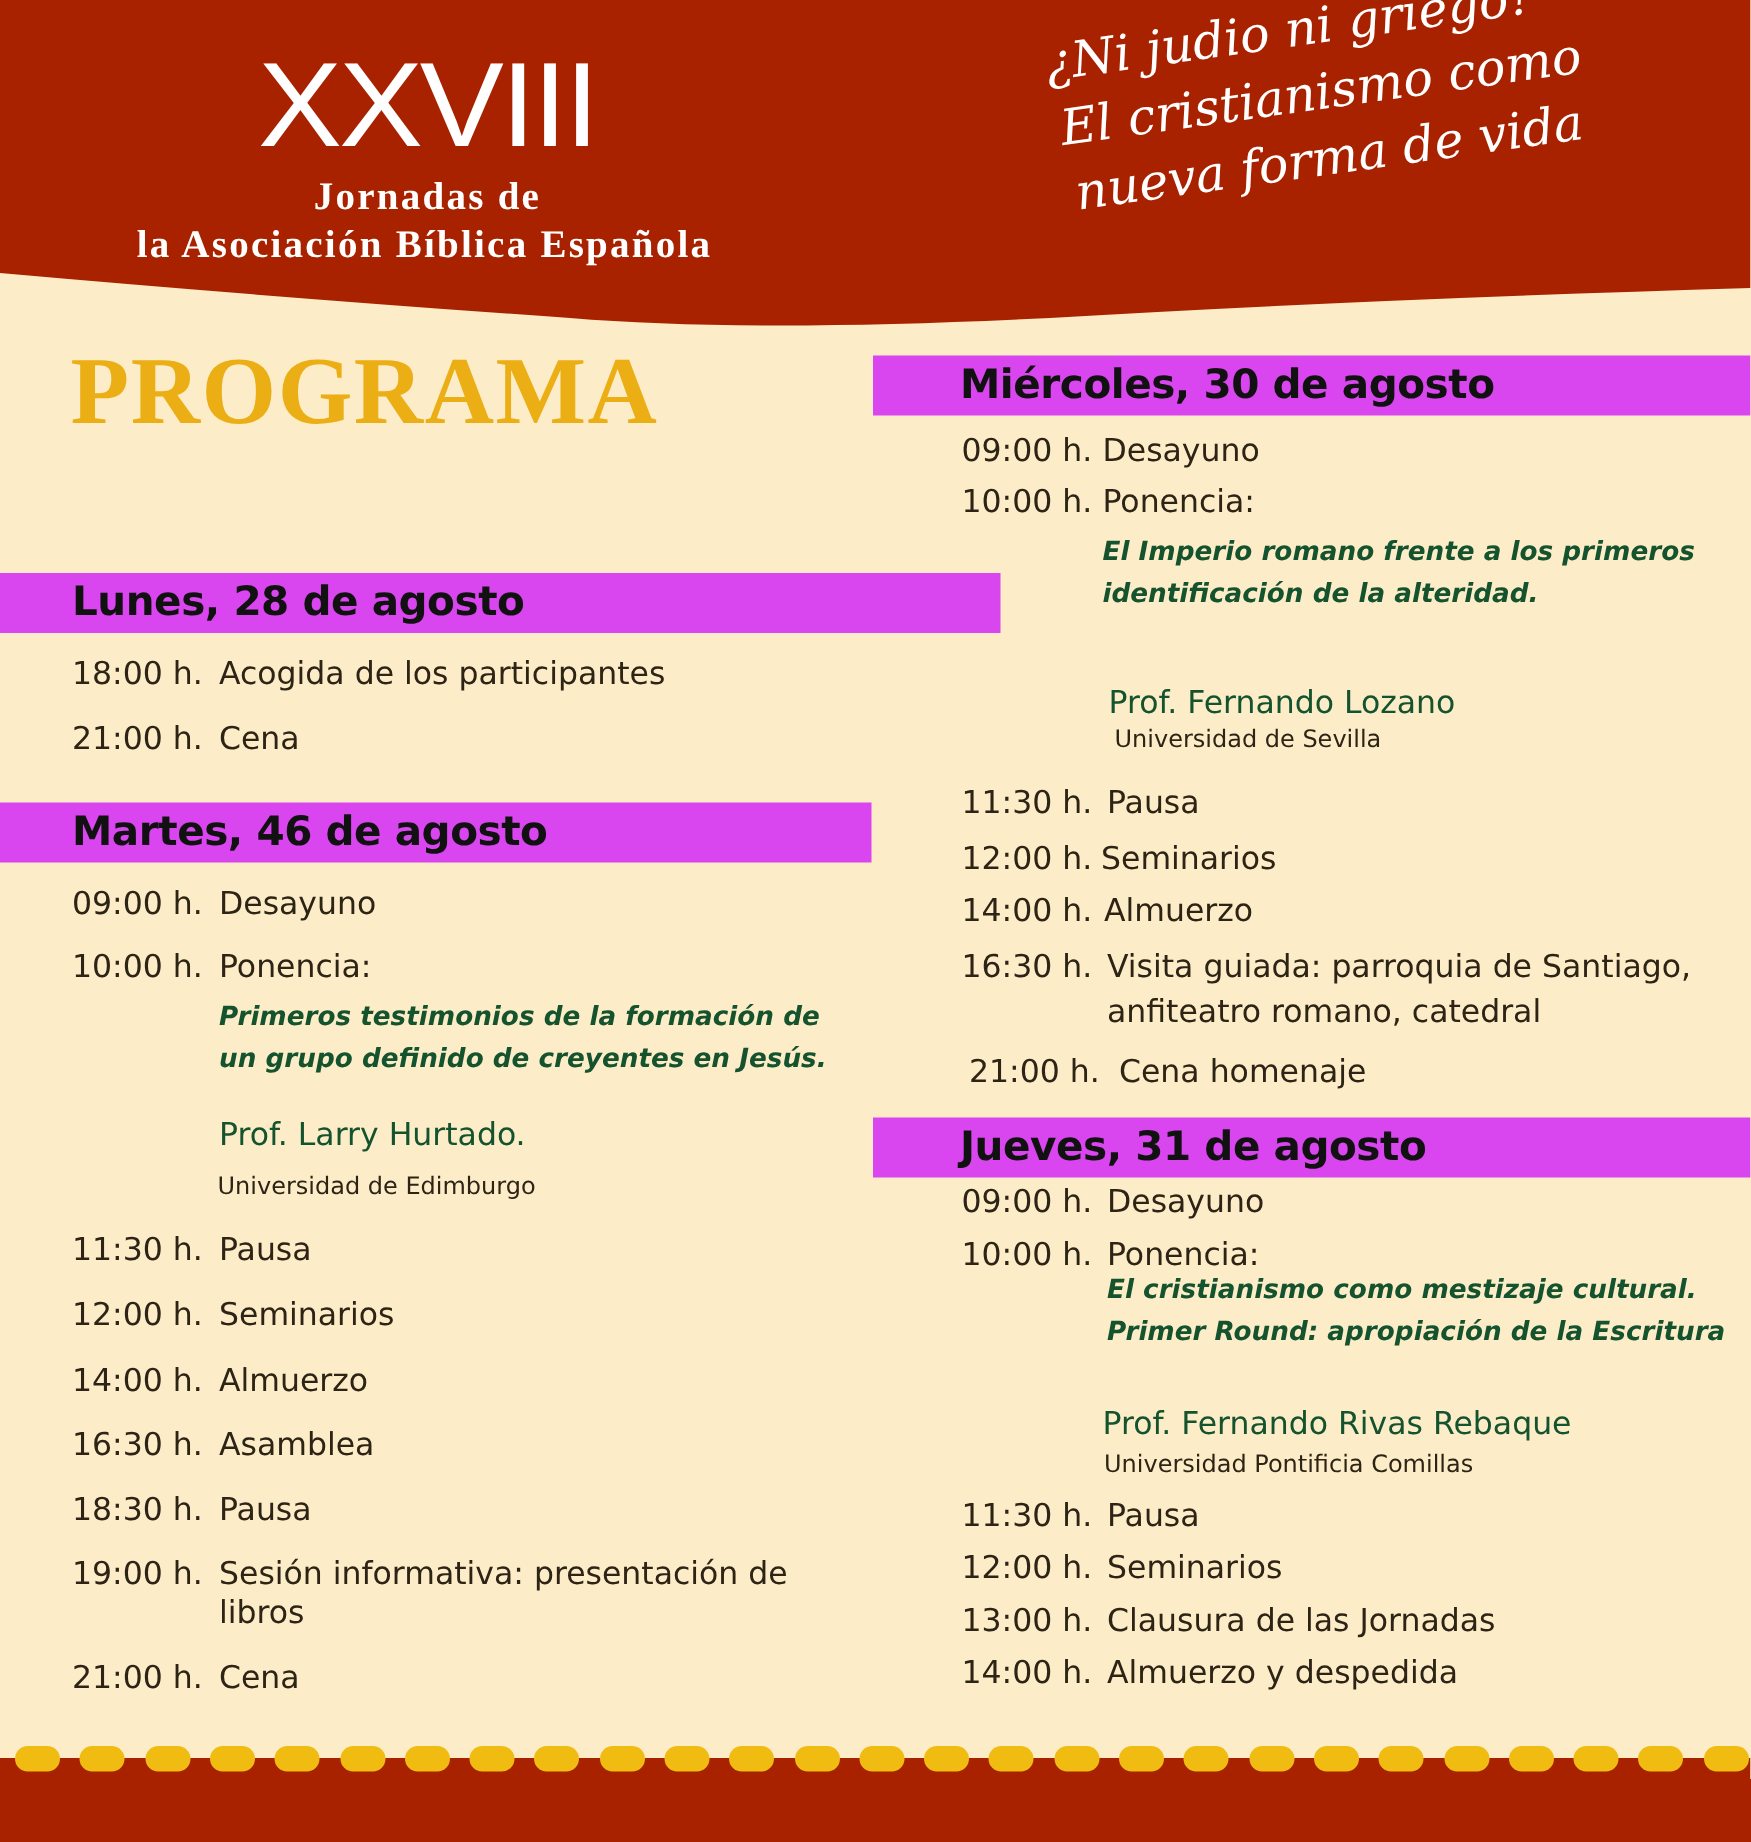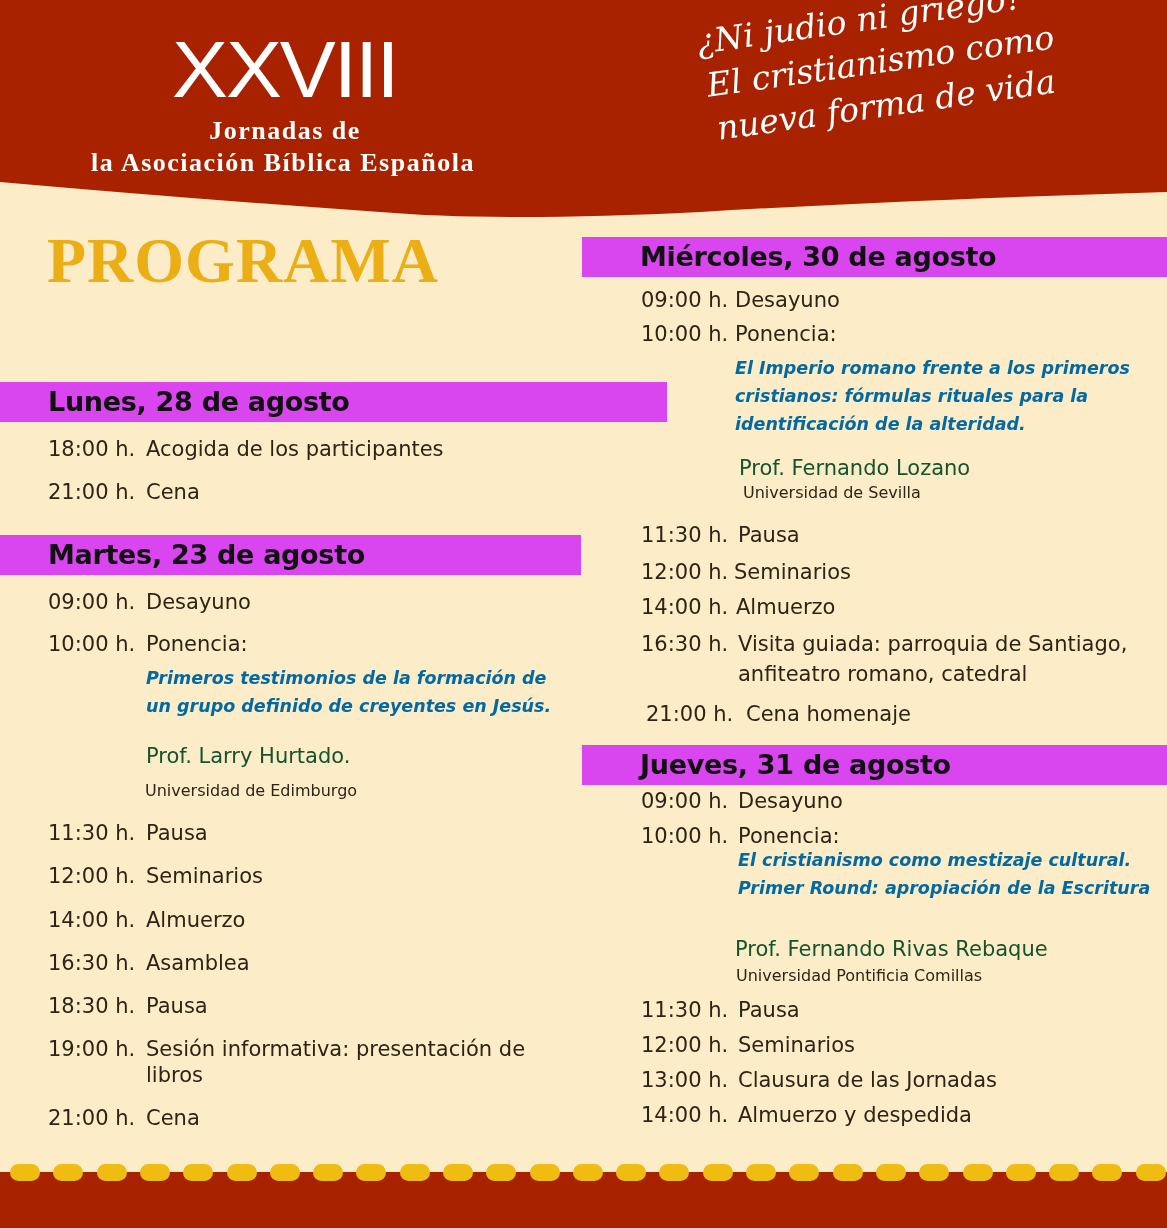--- a/index.html
+++ b/index.html
@@ -20,21 +20,21 @@
   .programa { position: absolute; left: 47px; top: 224px; color: #ebae14;
               font-family: "Liberation Serif", serif; font-weight: bold; font-size: 64px;
               letter-spacing: 1px; }
   .daybar { position: absolute; height: 40px; background: #d946ef; }
   .daybar span { position: absolute; left: 48px; top: 4px; font-family: "DejaVu Sans", sans-serif;
                  font-weight: bold; font-size: 27px; color: #111; letter-spacing: -0.3px; }
   .row { position: absolute; font-size: 21px; color: #2d2416; white-space: nowrap; }
   .row .t { position: absolute; left: 0; text-align: center; }
   .row .a { position: absolute; left: 98px; }
   .talk { position: absolute; font-style: italic; font-weight: bold; font-size: 17.5px;
-          color: #0369a1; line-height: 28px; white-space: nowrap; }
+          color: #14532d; line-height: 28px; white-space: nowrap; }
   .prof { position: absolute; font-size: 21px; color: #14532d; white-space: nowrap; }
   .uni { position: absolute; font-size: 16px; color: #2d2416; white-space: nowrap; }
   .footer { position: absolute; left: 0; top: 1172px; width: 1167px; height: 56px; background: #a82200; }
   .pills { position: absolute; left: 0; top: 1164px; width: 1167px; height: 18px; }
   .pill { position: absolute; top: 0; width: 30px; height: 17px; border-radius: 9px; background: #f1bc12; }
 </style>
 </head>
 <body>
 
 <svg class="header-bg" viewBox="0 0 1167 230" preserveAspectRatio="none">
@@ -57,21 +57,21 @@
 <div class="row" style="left:48px;top:437px;">
     <span class="t">18:00 h.</span>
     <span class="a">Acogida de los participantes</span>
   </div>
 <div class="row" style="left:48px;top:480px;">
     <span class="t">21:00 h.</span>
     <span class="a">Cena</span>
   </div>
 
 <div class="daybar" style="left:0;top:535px;width:581px;">
-  <span>Martes, 23 de agosto</span>
+  <span>Martes, 46 de agosto</span>
 </div>
 <div class="row" style="left:48px;top:590px;">
     <span class="t">09:00 h.</span>
     <span class="a">Desayuno</span>
   </div>
 <div class="row" style="left:48px;top:632px;">
     <span class="t">10:00 h.</span>
     <span class="a">Ponencia:</span>
   </div>
 <div class="talk" style="left:146px;top:664px;">
@@ -116,21 +116,20 @@
 <div class="row" style="left:641px;top:288px;">
     <span class="t">09:00 h.</span>
     <span class="a" style="left:94px">Desayuno</span>
   </div>
 <div class="row" style="left:641px;top:322px;">
     <span class="t">10:00 h.</span>
     <span class="a" style="left:94px">Ponencia:</span>
   </div>
 <div class="talk" style="left:735px;top:354px;">
   <div>El Imperio romano frente a los primeros</div>
-    <div>cristianos: fórmulas rituales para la</div>
     <div>identificación de la alteridad.</div>
 </div>
 <div class="prof" style="left:739px;top:456px;">Prof. Fernando Lozano</div>
 <div class="uni" style="left:743px;top:483px;">Universidad de Sevilla</div>
 <div class="row" style="left:641px;top:523px;">
     <span class="t">11:30 h.</span>
     <span class="a" style="left:97px">Pausa</span>
   </div>
 <div class="row" style="left:641px;top:560px;">
     <span class="t">12:00 h.</span>

